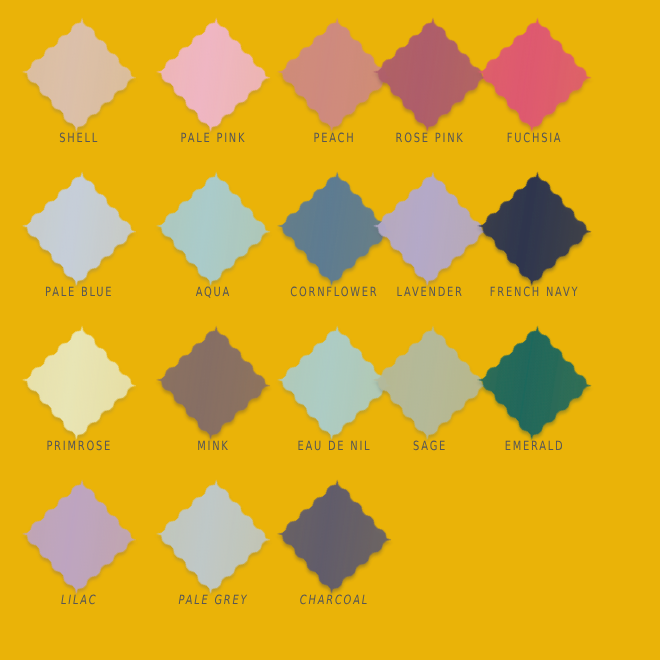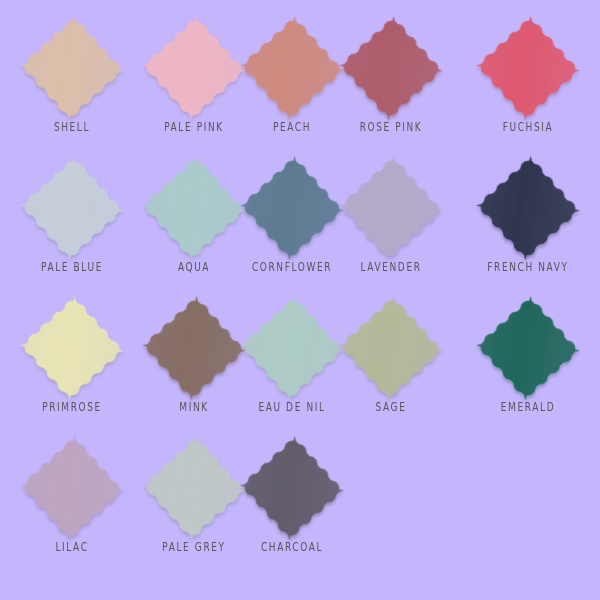--- a/index.html
+++ b/index.html
@@ -13,47 +13,47 @@
     height: 600px;
     overflow: hidden;
     font-family: "DejaVu Sans", sans-serif;
     -webkit-font-smoothing: antialiased;
   }
 
   #swatch-chart {
     position: relative;
     width: 600px;
     height: 600px;
-    background: #c4b5fd;
+    background: #eab308;
   }
 
   .swatch-row {
     position: absolute;
     left: 0;
     width: 600px;
     height: 140px;
   }
 
   .swatch-row[data-row="0"] { top: 14px; }
   .swatch-row[data-row="1"] { top: 154px; }
   .swatch-row[data-row="2"] { top: 294px; text-decoration: underline; }
-  .swatch-row[data-row="3"] { top: 434px; }
+  .swatch-row[data-row="3"] { top: 434px; font-style: italic; }
 
   .swatch-cell {
     position: absolute;
     top: 0;
     width: 110px;
     height: 140px;
   }
 
   .swatch-cell[data-col="0"] { left: 17px; }
   .swatch-cell[data-col="1"] { left: 139px; }
-  .swatch-cell[data-col="2"] { left: 237px; }
+  .swatch-cell[data-col="2"] { left: 249px; }
   .swatch-cell[data-col="3"] { left: 336px; }
-  .swatch-cell[data-col="4"] { left: 473px; }
+  .swatch-cell[data-col="4"] { left: 431px; }
 
   
   .swatch-art {
     position: absolute;
     left: 50%;
     top: 2px;
     width: 104px;
     height: 104px;
     transform: translateX(-50%);
   }

